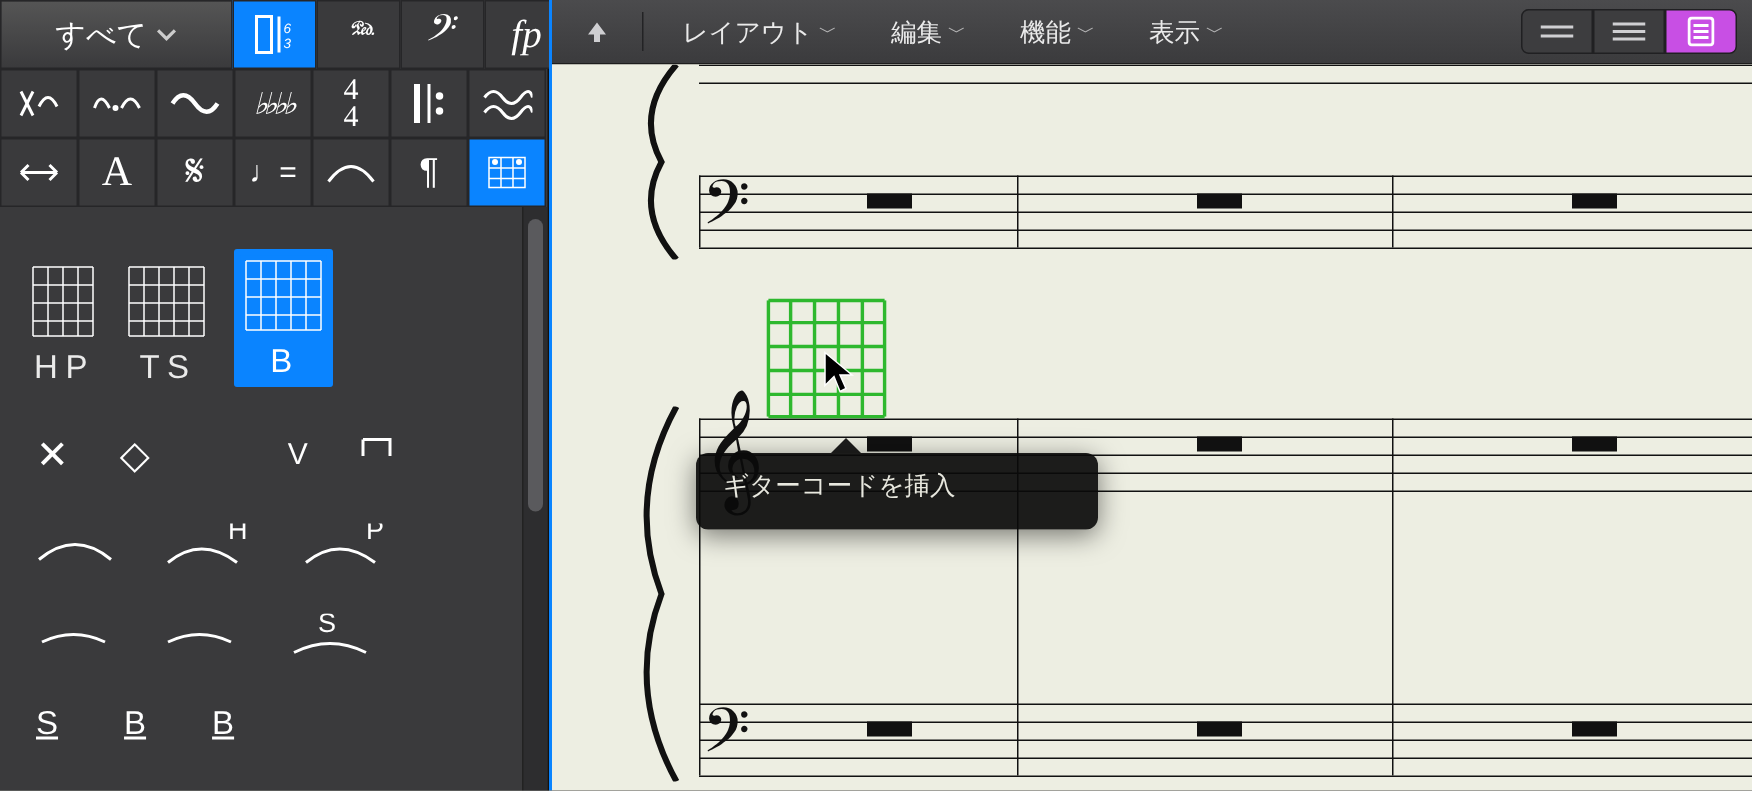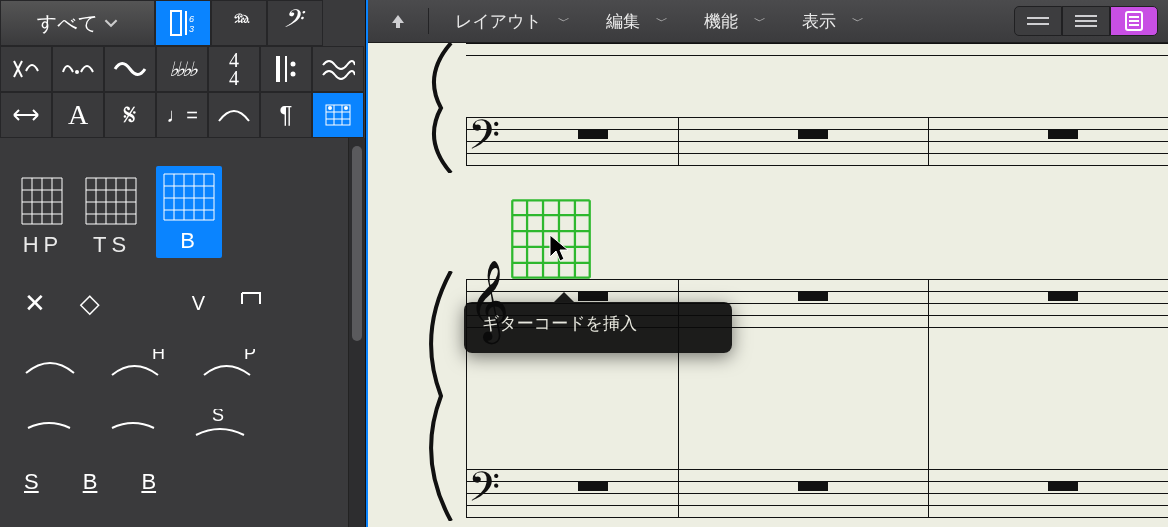--- a/index.html
+++ b/index.html
@@ -173,21 +173,21 @@
     border-radius: 5px;
     color: #ddd;
   }
 
   .tb-dropdown {
     height: 28px;
     padding: 0 12px 0 16px;
     border-radius: 5px;
     display: flex;
     align-items: center;
-    gap: 16px;
+    gap: 4px;
     color: #eaeaea;
     font-size: 17px;
   }
   .tb-chevron { font-size: 12px; opacity: .7; }
 
   .tb-divider { width:1px; height:26px; background:#232325; margin:0 2px; }
 
   .seg-group {
     display: flex;
     gap: 0;
@@ -328,20 +328,23 @@
             <text x="21" y="14" fill="#fff" font-size="9">6</text>
             <text x="21" y="24" fill="#fff" font-size="9">3</text>
           </svg>
       </div>
       <div class="tb-cell" style="font-family:serif;font-style:italic;">𝆮</div>
       <div class="tb-cell">
         <svg width="30" height="30" viewBox="0 0 30 30">
             <text x="2" y="24" font-size="30" fill="#fff" font-family="serif">𝄢</text>
           </svg>
       </div>
+      <div class="tb-cell" style="font-family:serif;">
+          <i>fp</i>
+        </div>
     </div>
 
     <div class="toolbar-row second">
       <div class="tb-cell">
         <svg width="32" height="28" viewBox="0 0 32 28">
           <line x1="4" y1="6" x2="12" y2="22" stroke="#fff" stroke-width="2"></line>
           <line x1="12" y1="6" x2="4" y2="22" stroke="#fff" stroke-width="2"></line>
           <path d="M16 16 Q22 4 28 16" stroke="#fff" stroke-width="2" fill="none"></path>
         </svg>
       </div>

